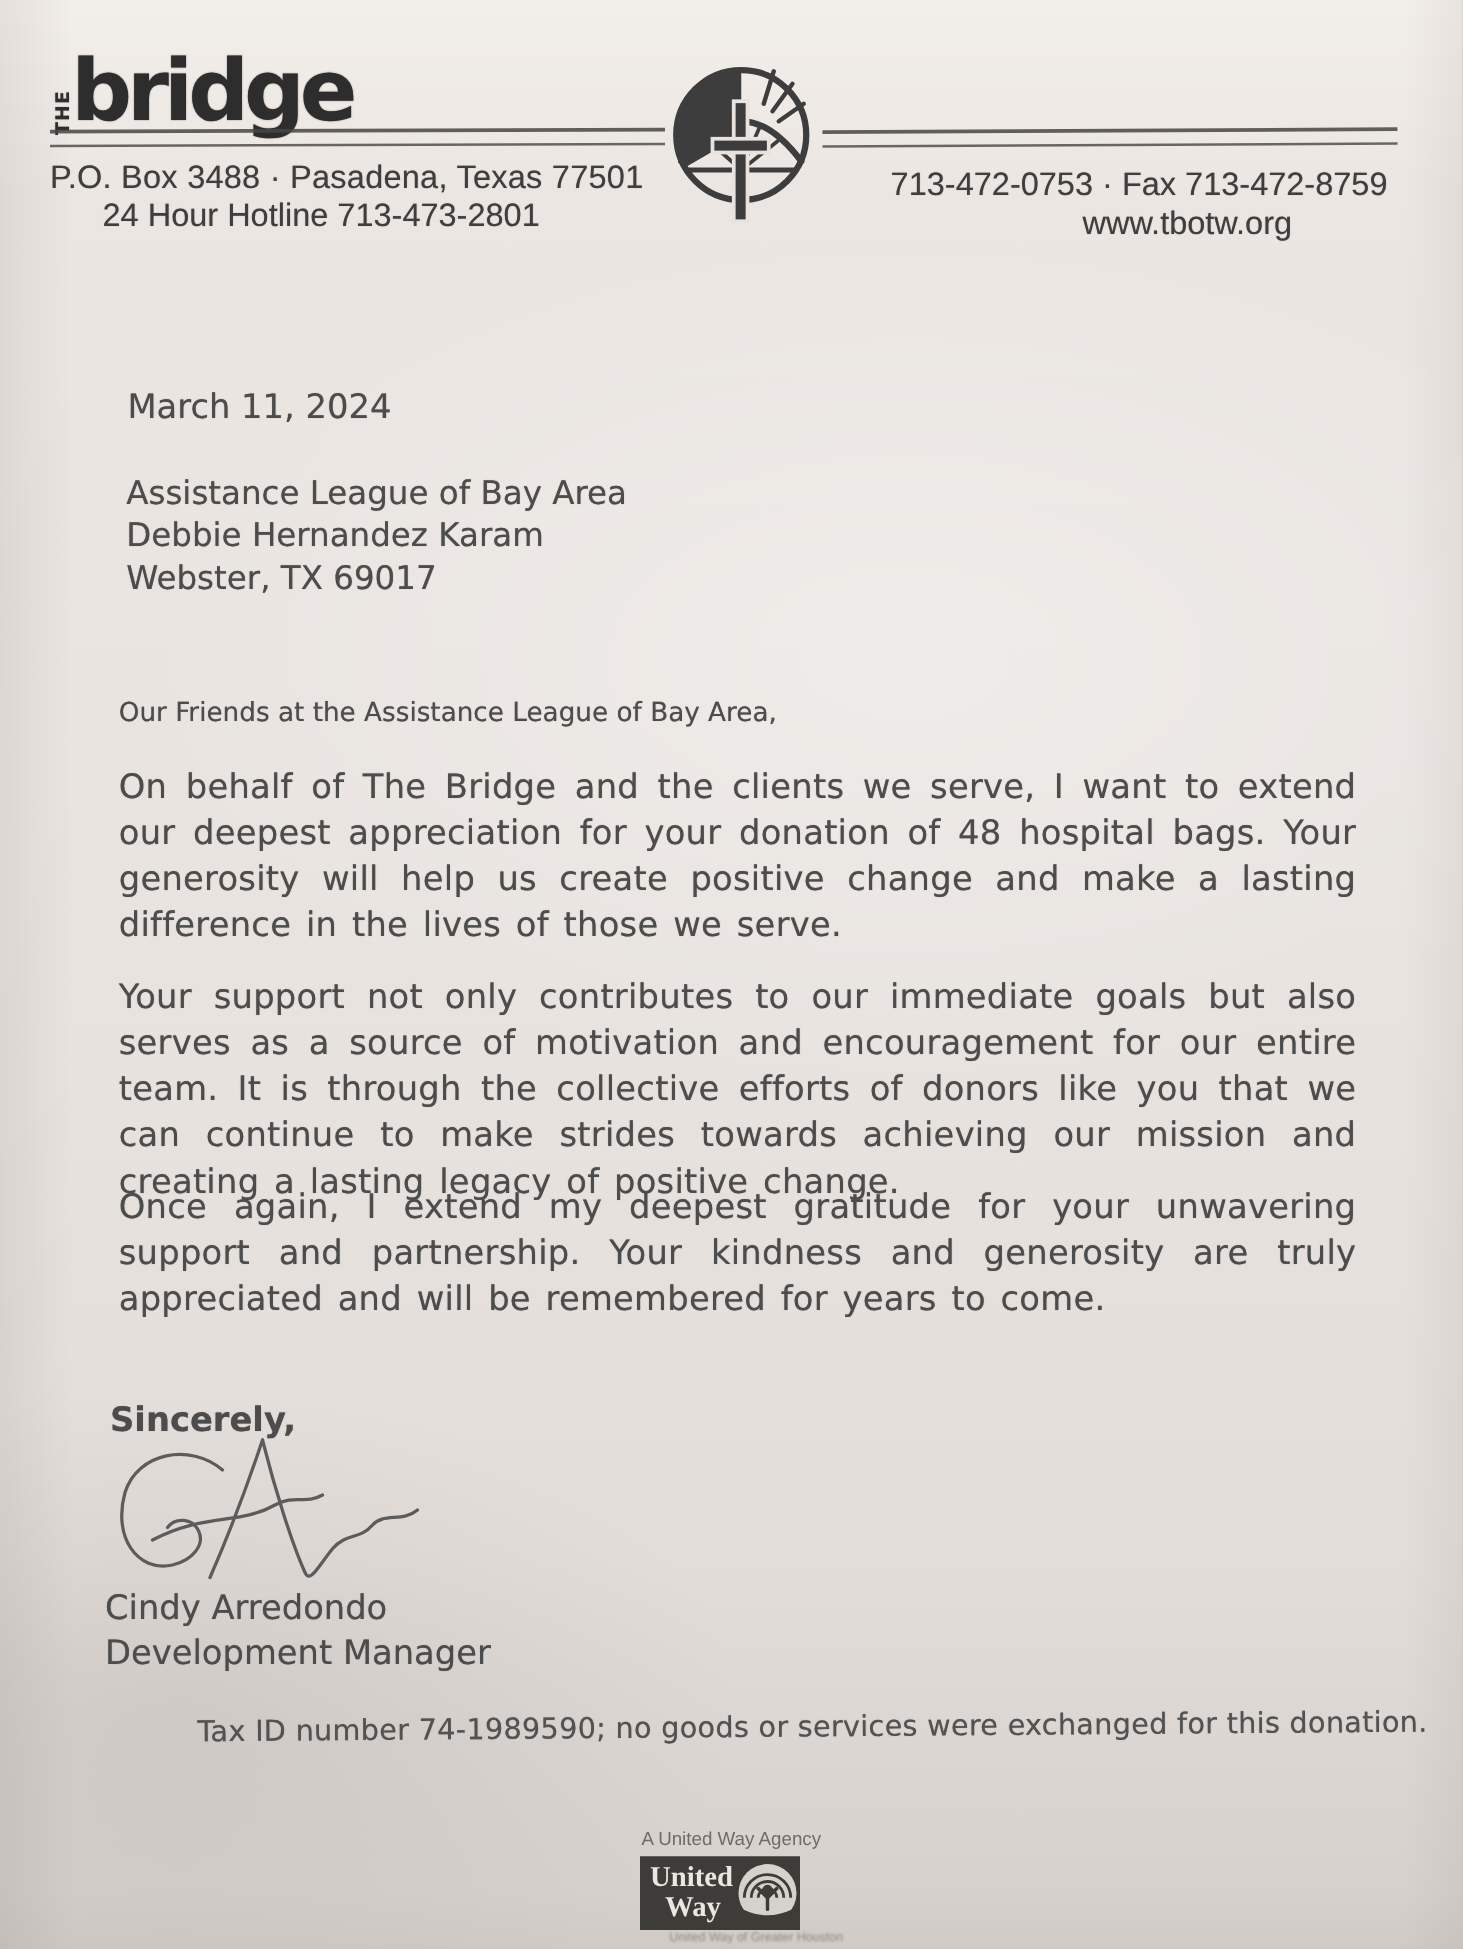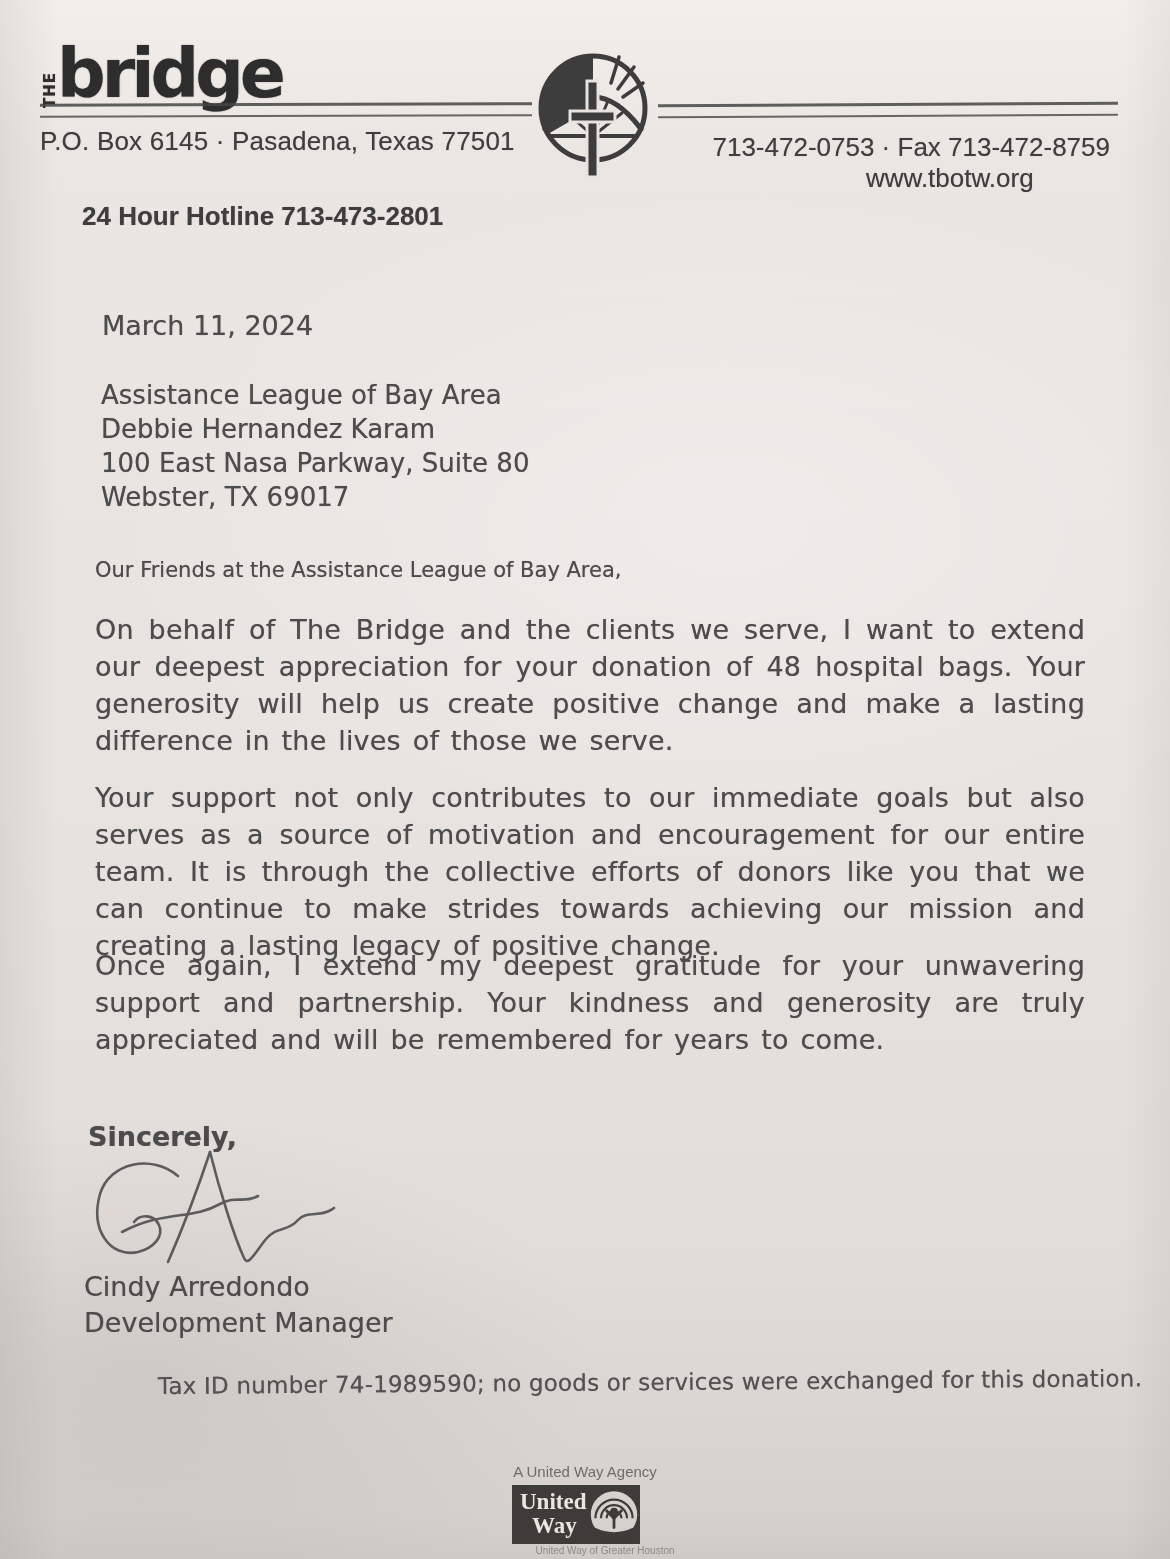--- a/index.html
+++ b/index.html
@@ -31,21 +31,21 @@
   .rule { position:absolute; height:14px;
     border-top:3px solid rgba(70,70,70,0.85);
     border-bottom:2px solid rgba(70,70,70,0.8); }
   .rule-left  { left:40px;  top:103px; width:492px; transform:rotate(-0.2deg); }
   .rule-right { left:658px; top:103px; width:460px; transform:rotate(-0.3deg); }
   .emblem { position:absolute; left:531px; top:49px; width:124px; height:132px; }
 
   .hdr { position:absolute; font-family:"Liberation Sans", sans-serif; color:#3e3e3e;
          text-shadow:0 0 0.8px rgba(62,62,62,0.5); white-space:nowrap; }
   .po-box   { left:40px; top:126px; font-size:26px; letter-spacing:0.2px; }
-  .hotline  { left:82px; top:157px; font-size:26px; font-weight:bold;margin-top:44px; }
+  .hotline  { left:82px; top:157px; font-size:26px; font-weight:normal; }
   .phone-fax{ right:60px; top:132px; font-size:26px; }
   .website  { left:866px; top:163px; font-size:26px; }
 
   
   .cg { position:absolute; font-family:"DejaVu Sans", sans-serif; color:#4c4c4c;
         text-shadow:0 0 0.7px rgba(76,76,76,0.65); }
   .date       { left:102px; top:310px; font-size:27px; }
   .recipient  { left:101px; top:378px; font-size:26px; line-height:34px; }
   .salutation { left:95px;  top:558px; font-size:21px; }
   .para { left:95px; width:990px; font-size:27px; line-height:37px;
@@ -105,33 +105,32 @@
           <path d="M62,87 L49,50" stroke-width="3"></path>
           <path d="M62,87 L77,52" stroke-width="3"></path>
           <path d="M62,87 L91,64" stroke-width="3"></path>
 
           <rect x="56" y="32" width="11" height="96" fill="#3d3d3d" stroke="#e8e3df" stroke-width="3"></rect>
           <rect x="39" y="62" width="45" height="11" fill="#3d3d3d" stroke="#e8e3df" stroke-width="3"></rect>
         </g>
       </svg>
     </div>
 
-    <div class="hdr po-box">P.O. Box 6145  ·  Pasadena, Texas 77501</div>
+    <div class="hdr po-box">P.O. Box 3488  ·  Pasadena, Texas 77501</div>
     <div class="hdr hotline">24 Hour Hotline 713-473-2801</div>
     <div class="hdr phone-fax">713-472-0753  ·  Fax 713-472-8759</div>
     <div class="hdr website">www.tbotw.org</div>
   </header>
 
   <main>
     <div class="cg date">March 11, 2024</div>
 
     <div class="cg recipient">
       <div>Assistance League of Bay Area</div>
       <div>Debbie Hernandez Karam</div>
-      <div>100 East Nasa Parkway, Suite 80</div>
       <div>Webster, TX 69017</div>
     </div>
 
     <div class="cg salutation">Our Friends at the Assistance League of Bay Area,</div>
 
     <p class="cg para para-1">On behalf of The Bridge and the clients we serve, I want to extend our deepest appreciation for your donation of 48 hospital bags. Your generosity will help us create positive change and make a lasting difference in the lives of those we serve.</p>
     <p class="cg para para-2">Your support not only contributes to our immediate goals but also serves as a source of motivation and encouragement for our entire team. It is through the collective efforts of donors like you that we can continue to make strides towards achieving our mission and creating a lasting legacy of positive change.</p>
     <p class="cg para para-3">Once again, I extend my deepest gratitude for your unwavering support and partnership. Your kindness and generosity are truly appreciated and will be remembered for years to come.</p>
 
     <div class="cg closing">Sincerely,</div>

